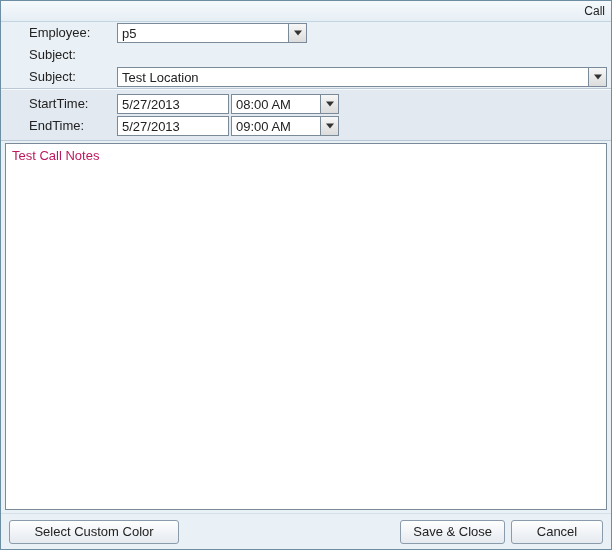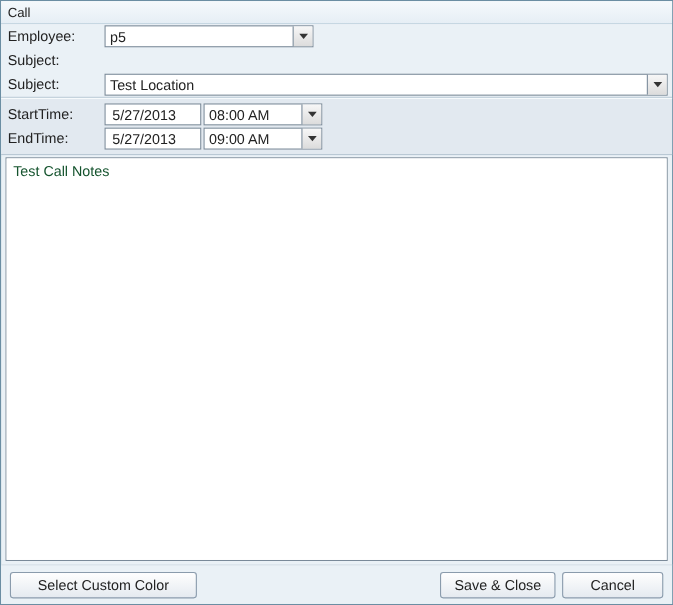--- a/index.html
+++ b/index.html
@@ -21,38 +21,40 @@
     flex-direction: column;
   }
   .titlebar {
     height: 21px;
     line-height: 21px;
     padding: 0 6px;
     background: linear-gradient(#f5f9fc, #e6eef5);
     border-bottom: 1px solid #c2d4e0;
     font-size: 12px;
     color: #222;
+    text-align: right;
   }
 
   .section-top {
     background: #eaf1f6;
     border-bottom: 1px solid #b9c8d4;
   }
   .section-time {
     background: #e2e9f0;
     border-top: 1px solid #f6fafc;
     border-bottom: 1px solid #b9c8d4;
     padding: 3px 0 3px 0;
   }
 
   .row {
     display: flex;
     align-items: stretch;
     height: 22px;
     padding: 0 4px;
+    margin-left: 22px;
   }
   .row + .row { margin-top: 0; }
 
   .lbl {
     width: 90px;
     flex: 0 0 90px;
     padding-left: 2px;
     line-height: 22px;
     color: #222;
   }
@@ -78,23 +80,23 @@
     background: linear-gradient(#f7f7f7, #dcdcdc);
     display: flex; align-items: center; justify-content: center;
     cursor: pointer;
   }
   .drop svg { width: 8px; height: 6px; }
 
   .txt { flex: 1; }
   .locbox { flex: 1; text-align: center; }
 
   .datein {
-    width: 88px;
+    width: 112px;
     text-align: right;
-    justify-content: center;
+    justify-content: flex-start;
     padding-right: 20px;
   }
   .timecombo {
     width: 108px;
     margin-left: 2px;
   }
 
   .notes-wrap {
     flex: 1;
     margin: 2px 4px 3px 4px;
@@ -102,21 +104,21 @@
     background: #fff;
     position: relative;
     display: flex;
   }
   .notes {
     flex: 1;
     border: none;
     resize: none;
     font: inherit;
     padding: 4px 6px;
-    color: #14532d;
+    color: #be185d;
     outline: none;
     overflow-y: scroll;
   }
   
   .notes::-webkit-scrollbar { width: 17px; background: #f0f0f0; }
   .notes::-webkit-scrollbar-thumb { background: #cdd6df; border: 1px solid #a8b3bd; }
   .notes::-webkit-scrollbar-button { height: 17px; background: #e5e9ee; border: 1px solid #a8b3bd; display: block; }
 
   .footer {
     height: 36px;

